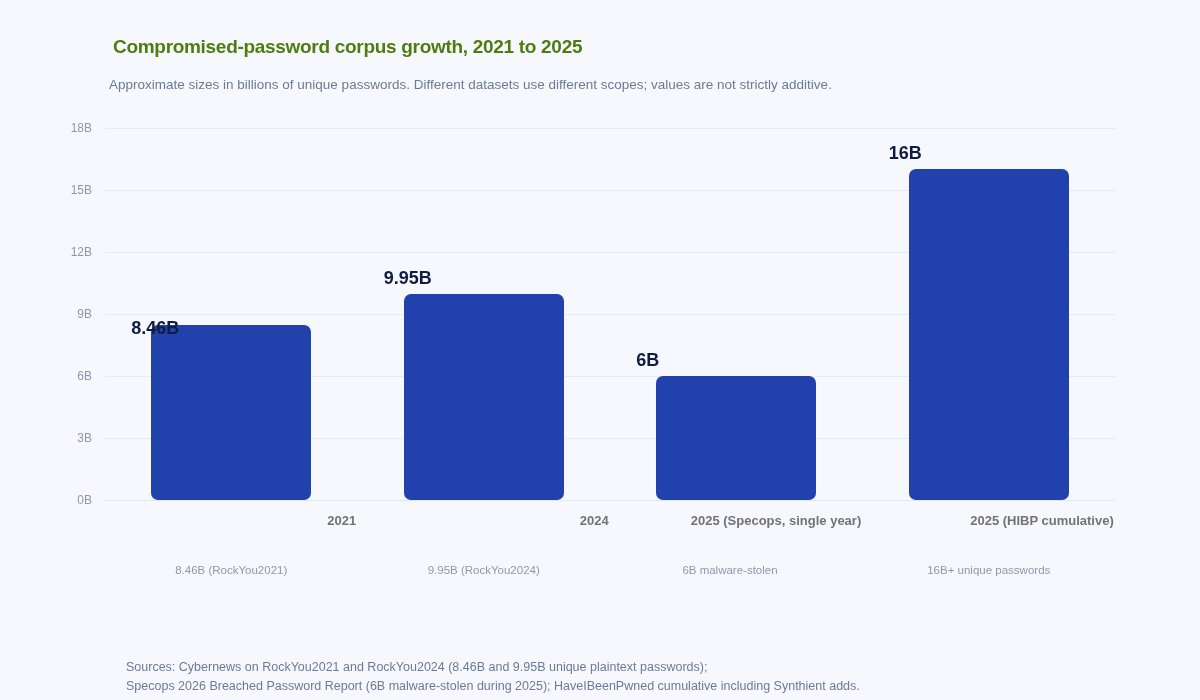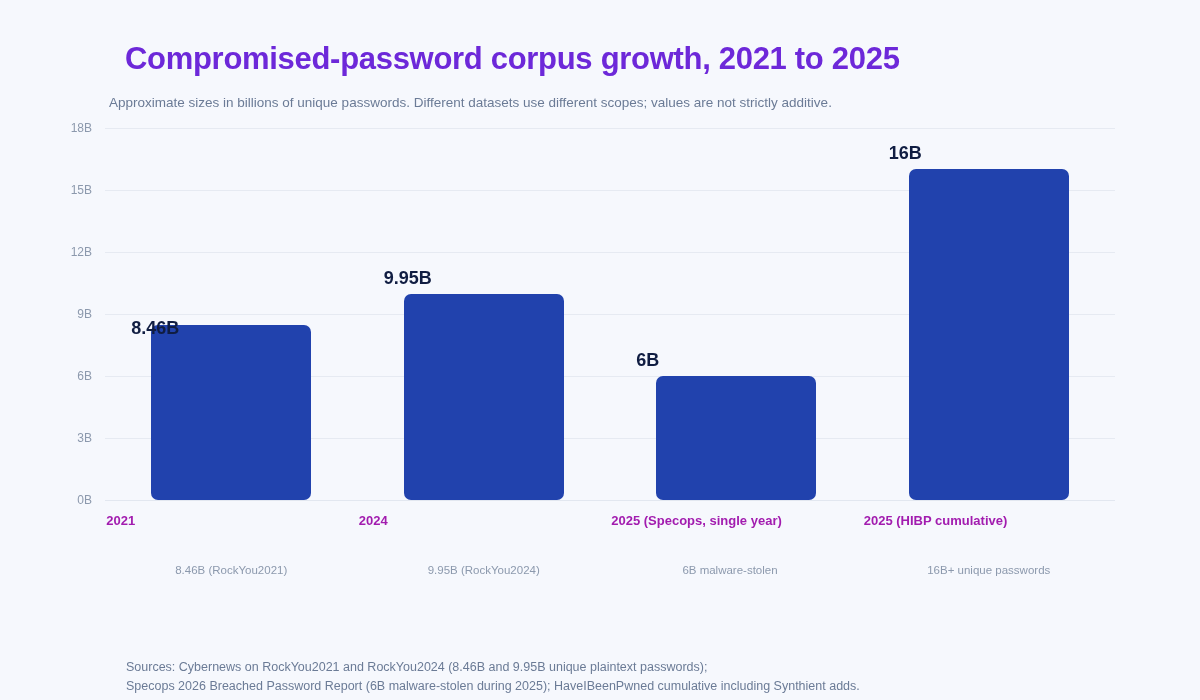--- a/index.html
+++ b/index.html
@@ -24,25 +24,25 @@
   }
 
   
   .header {
     position: absolute;
     left: 109px;
     top: 24px;
     width: 1020px;
   }
   .chart-title {
-    font-size: 31px;
+    font-size: 19px;
     font-weight: bold;
-    color: #6d28d9;
+    color: #4d7c0f;
     letter-spacing: -0.3px;
-    margin: 16px;
+    margin: 4px;
     line-height: 38px;
     white-space: nowrap;
   }
   .chart-subtitle {
     font-size: 13.5px;
     color: #6b7b96;
     margin: 0;
     margin-top: 10px;
     line-height: 18px;
     white-space: nowrap;
@@ -101,24 +101,24 @@
     position: absolute;
     text-align: left;
     font-size: 18px;
     font-weight: bold;
     color: #101d42;
     transform: translateY(-26px);
   }
 
   .cat-label {
     position: absolute;
-    text-align: left;
+    text-align: right;
     font-size: 13px;
     font-weight: bold;
-    color: #a21caf;
+    color: #737373;
     top: 513px;
     line-height: 16px;
   }
   .cat-sub {
     position: absolute;
     text-align: center;
     font-size: 11.5px;
     color: #8c99ad;
     top: 536px;
     line-height: 15px;

